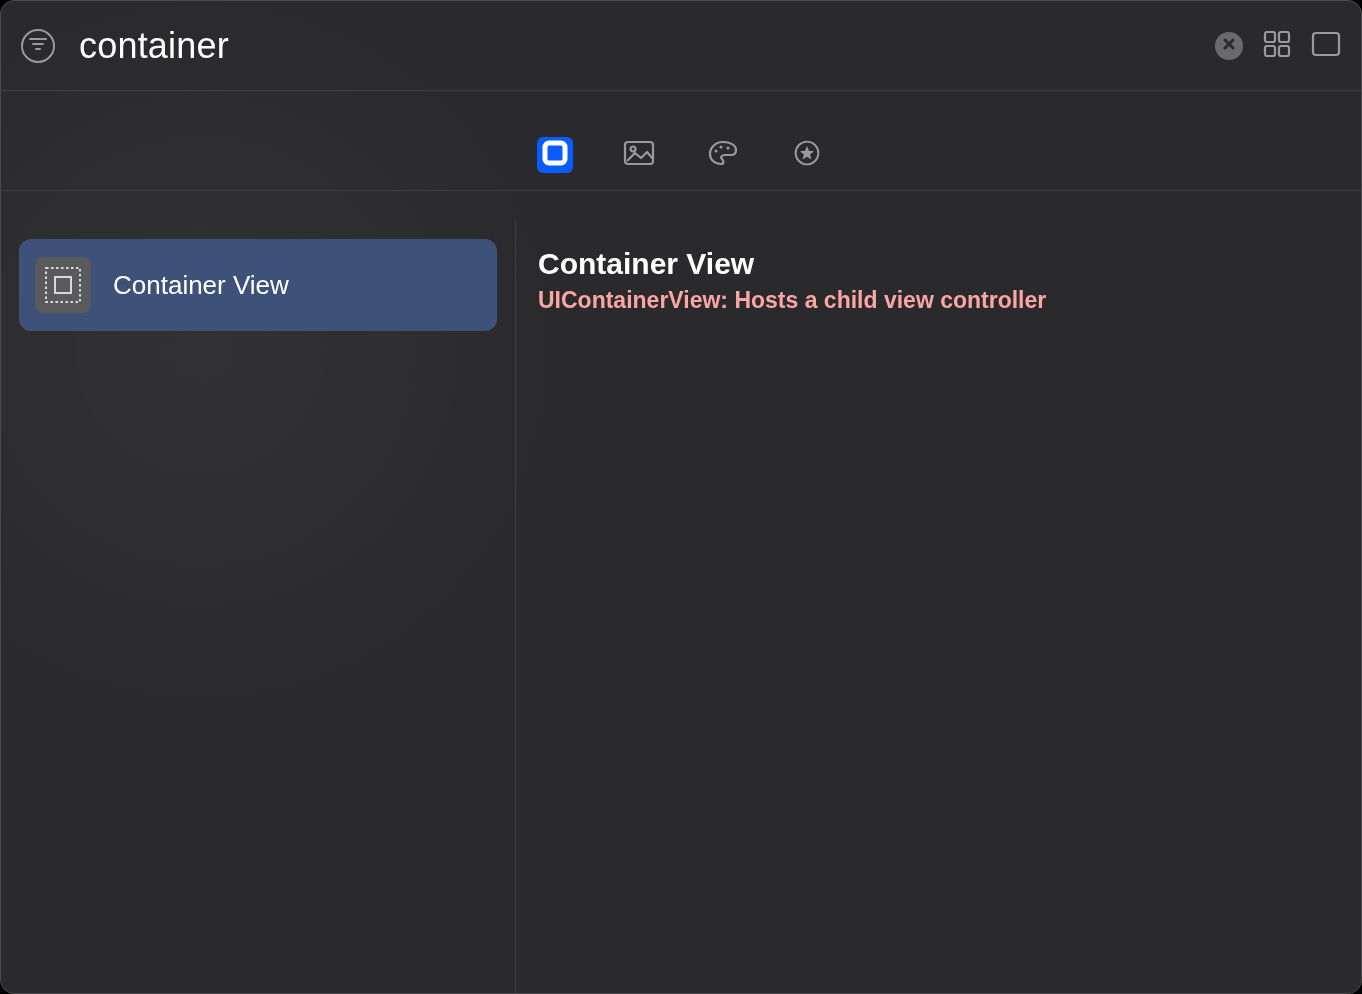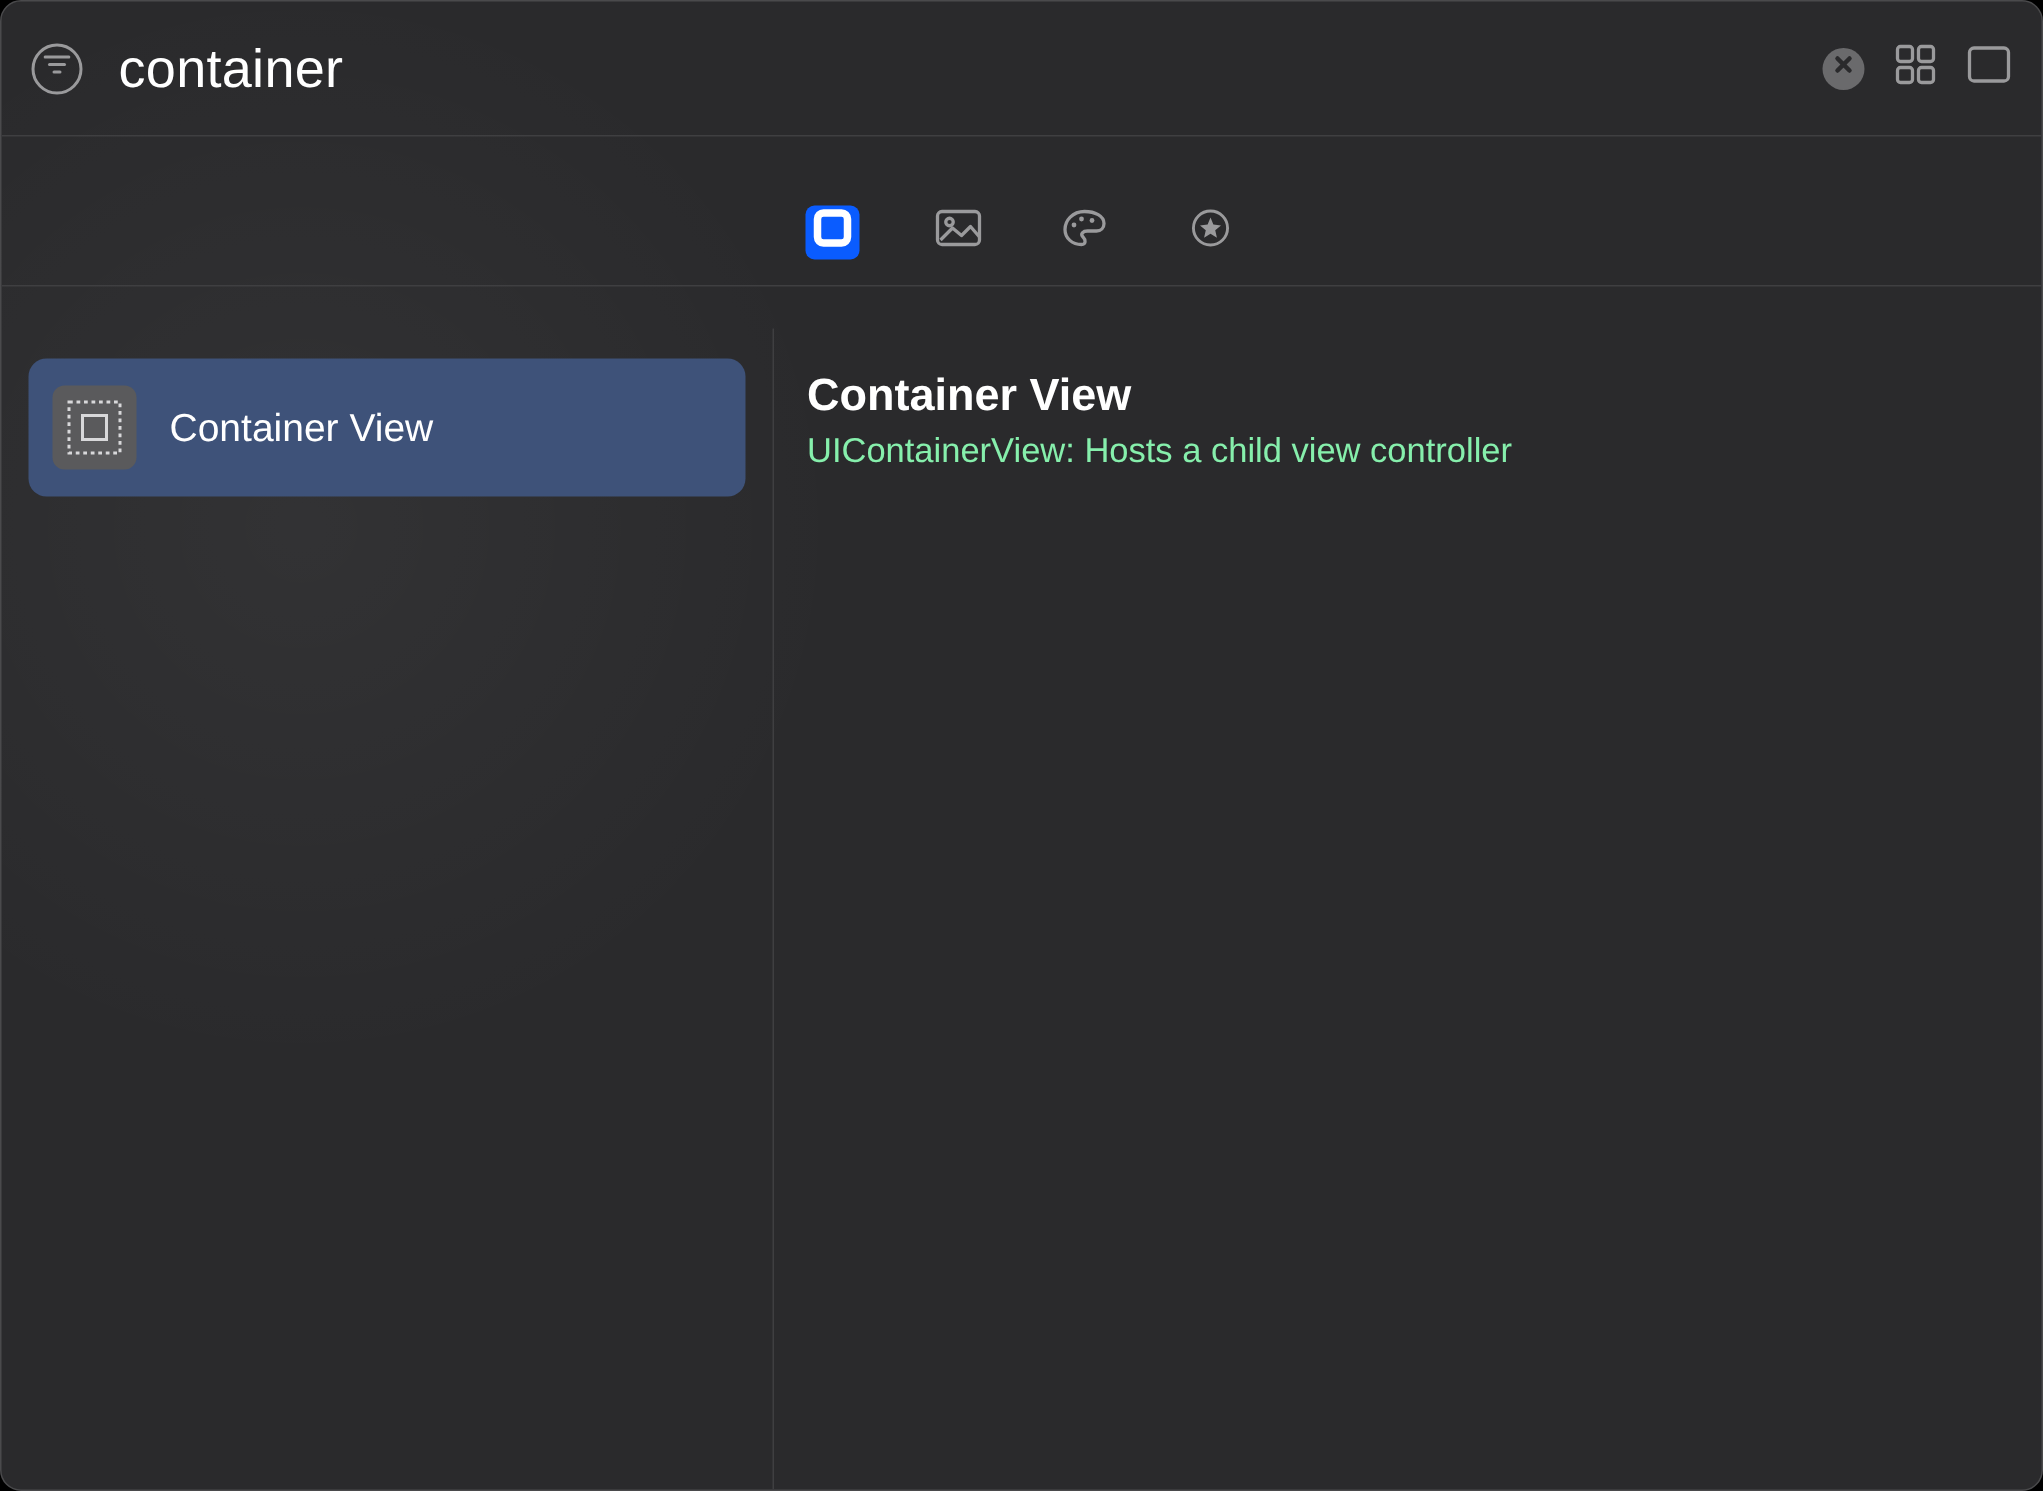--- a/index.html
+++ b/index.html
@@ -180,23 +180,23 @@
     flex: 1;
     padding: 28px 30px 28px 22px;
   }
   .detail-title {
     color: #ffffff;
     font-size: 30px;
     font-weight: 700;
     margin-bottom: 6px;
   }
   .detail-subtitle {
-    color: #86efac;
+    color: #fca5a5;
     font-size: 23px;
-    font-weight: 400;
+    font-weight: 700;
     margin-bottom: 12px;
   }
   .detail-desc {
     color: #e4e4e6;
     font-size: 24px;
     font-weight: 400;
     line-height: 1.33;
   }
 </style>
 </head>

